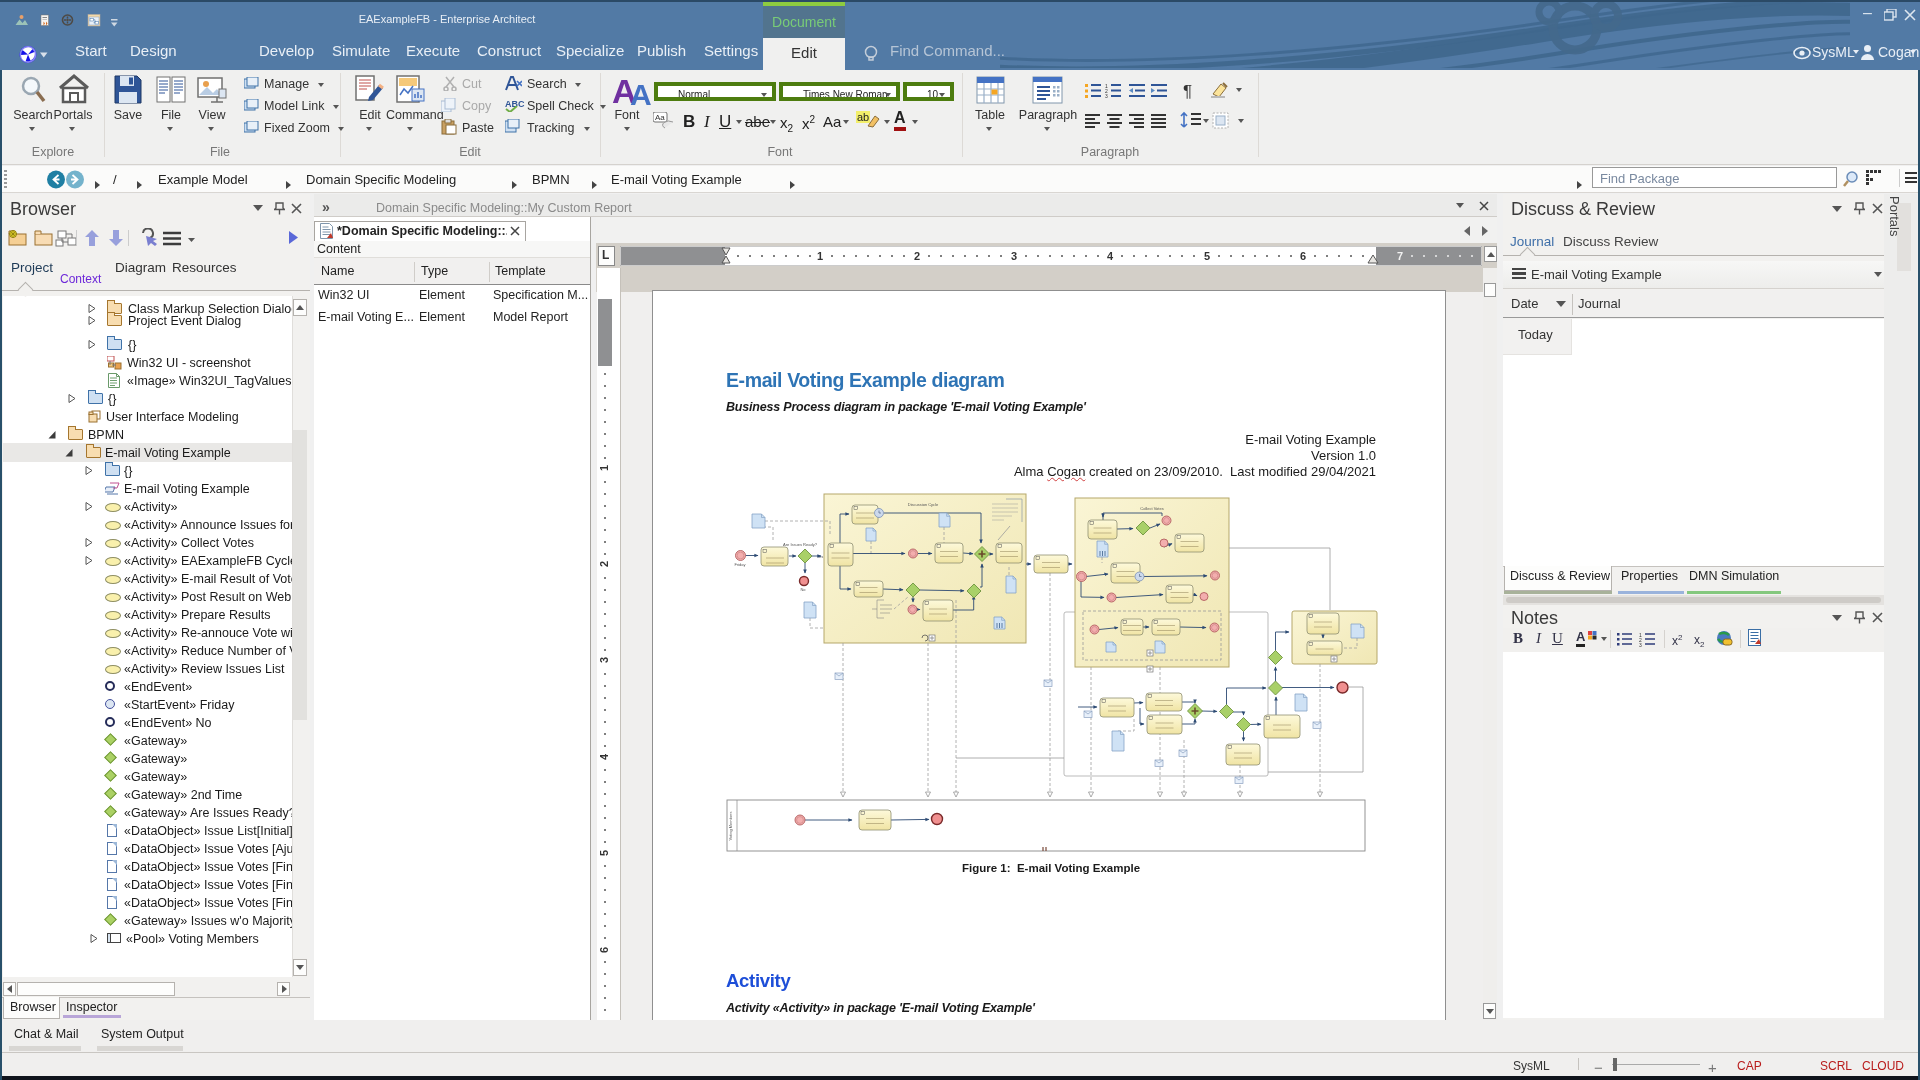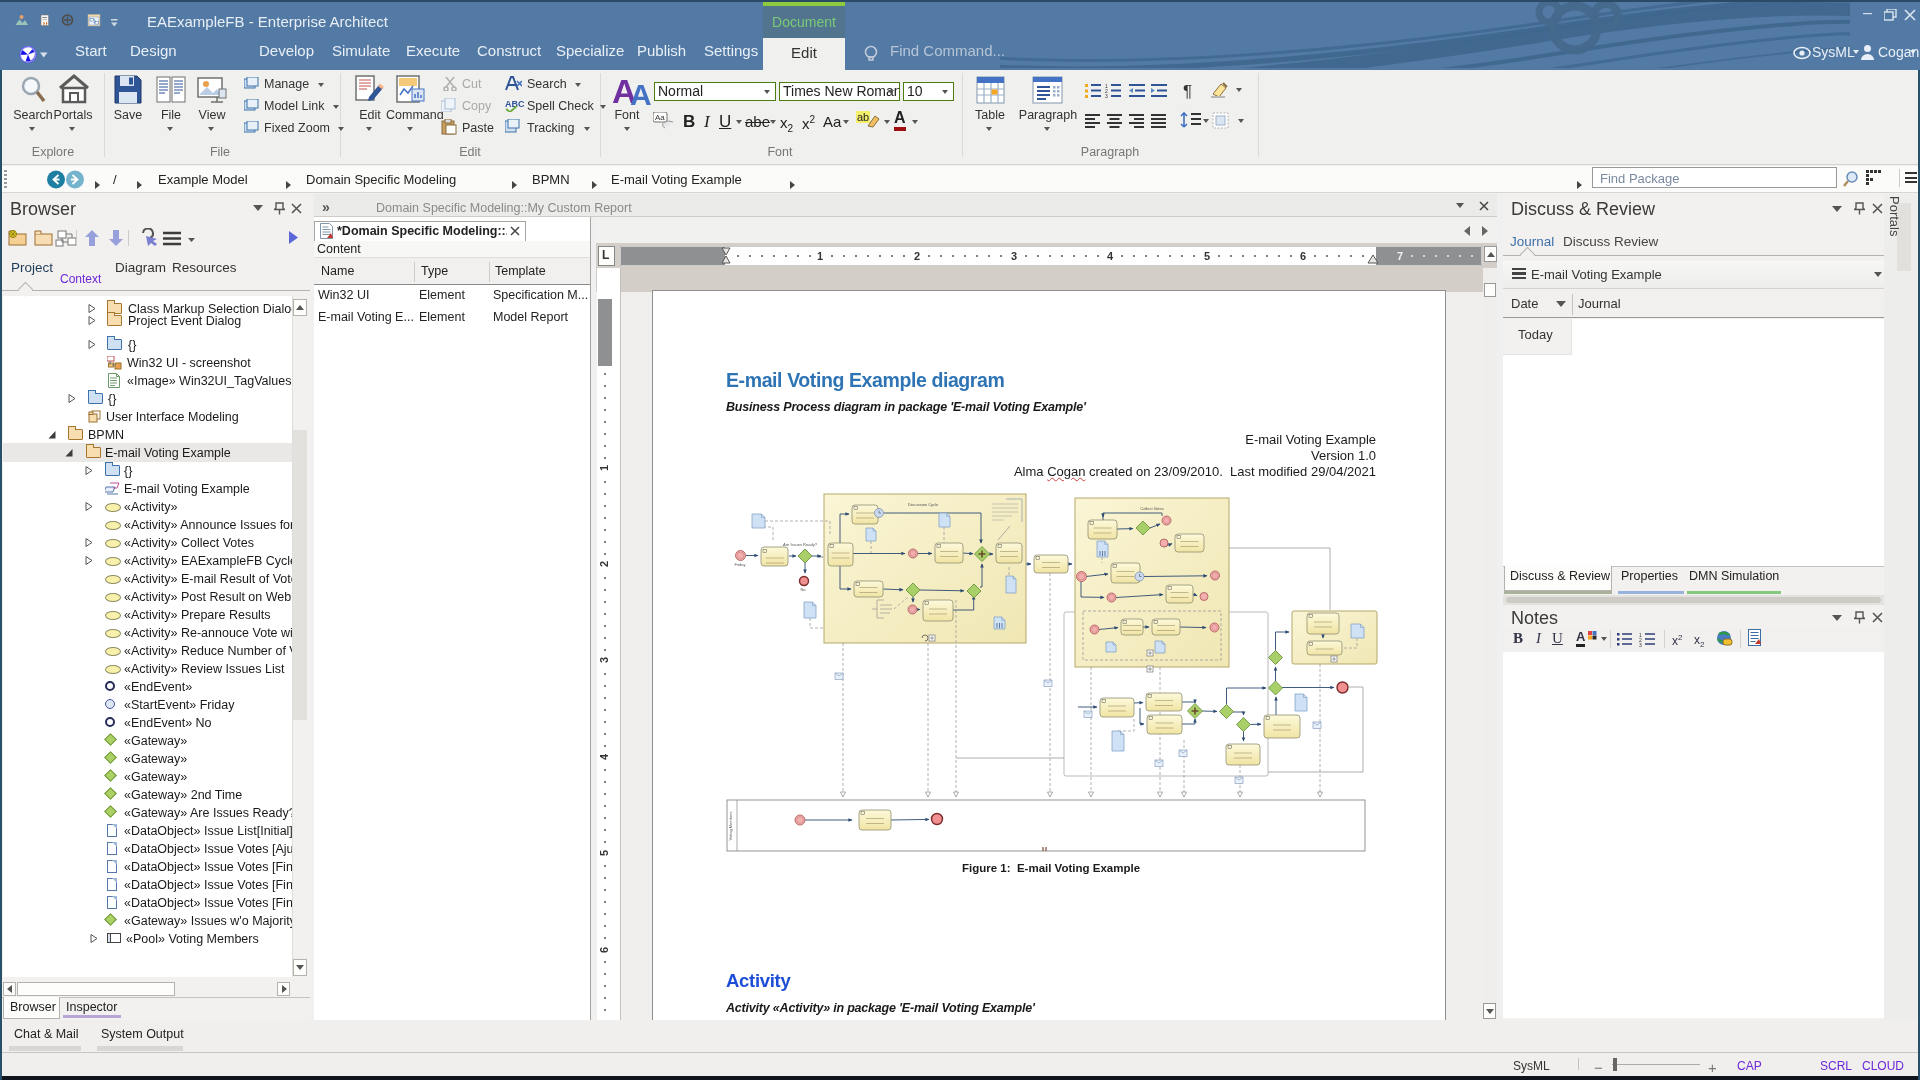--- a/index.html
+++ b/index.html
@@ -1,34 +1,34 @@
 <!DOCTYPE html>
 <html><head>
 <meta charset="utf-8">
 <style>
   * { margin:0; padding:0; box-sizing:border-box; }
   html,body { width:1920px; height:1080px; overflow:hidden; font-family:"Liberation Sans", sans-serif; }
   body { position:relative; background:#f0f0f0; }
   .abs { position:absolute; }
   
   #titlebar { left:0; top:0; width:1920px; height:70px; background:#527aa5; border-top:2px solid #2b4a66; }
-  #apptitle { left:147px; top:13px; width:600px; text-align:left; color:#e8eef5; font-size:15px; }
+  #apptitle { left:147px; top:13px; width:600px; text-align:center; color:#e8eef5; font-size:11px; }
   #doctab { left:763px; top:2px; width:82px; height:38px; background:#52748e; border-top:4px solid #8ecb3f; color:#79cc77; font-size:14px; text-align:center; line-height:32px; }
   .winbtn { top:8px; color:#dde6ef; font-size:15px; }
   
   .rtab { top:42px; color:#e9eff6; font-size:15px; }
   #edittab { left:763px; top:38px; width:82px; height:32px; background:#f0f0ef; color:#333; font-size:15px; text-align:center; line-height:29px; }
   
   #ribbon { left:0; top:70px; width:1920px; height:95px; background:#f0f0ef; border-bottom:1px solid #d5d2ce; }
   .rgrouplabel { top:74px; color:#777; font-size:12.5px; text-align:center; }
   .rsep { top:3px; width:1px; height:84px; background:#dddad6; }
   .rbtnlabel { color:#333; font-size:12.5px; text-align:center; }
   .smalllabel { color:#333; font-size:12.5px; }
   .caret { width:0; height:0; border-left:3.5px solid transparent; border-right:3.5px solid transparent; border-top:4px solid #555; }
-  .combo { background:#fff; border:1px solid #4d7c0f; font-size:14px; white-space:nowrap; overflow:hidden; color:#222; padding:0 3px; line-height:17px; height:19px; }
+  .combo { background:#fff; border:4px solid #4d7c0f; font-size:10px; white-space:nowrap; overflow:hidden; color:#222; padding:0 20px; line-height:17px; height:19px; }
   .combo .caret { position:absolute; right:5px; top:7px; }
   
   #crumbbar { left:0; top:166px; width:1920px; height:27px; background:#fbfbfa; border-bottom:1px solid #d9d6d2; font-size:13px; color:#222; }
   .crumbsep { width:0; height:0; border-top:4px solid transparent; border-bottom:4px solid transparent; border-left:5px solid #444; display:inline-block; }
   
   #browser { left:2px; top:194px; width:308px; height:826px; background:#f2f1ef; }
   #midpanel { left:314px; top:217px; width:276px; height:803px; background:#fff; }
   #topstrip { left:314px; top:194px; width:1183px; height:23px; background:#ebebea; border-bottom:1px solid #cfccc8; }
   #docarea { left:596px; top:217px; width:901px; height:803px; background:#f0efee; }
   #rightpanel { left:1503px; top:194px; width:381px; height:826px; background:#f2f1ef; }
@@ -45,21 +45,21 @@
   .ioval { position:absolute; top:5px; width:16px; height:9px; background:#f9f0ac; border:1px solid #8e8e62; border-radius:50%; }
   .idiam { position:absolute; top:3px; width:9px; height:9px; background:#abd164; border:1px solid #6e9637; transform:rotate(45deg); }
   .icirc { position:absolute; top:3px; width:10px; height:10px; border-radius:50%; background:#fff; border:2.5px solid #252c59; }
   .icirc.start { border-width:1px; background:#dce6f2; border-color:#44519e;}
   .ipage { position:absolute; top:2px; width:10px; height:13px; background:#fff; border:1px solid #5577a9; }
   .ipage:before { content:""; position:absolute; right:-1px; top:-1px; border-style:solid; border-width:0 5px 5px 0; border-color:transparent #9db8d8 transparent transparent; }
   
   #bottomstrip { left:0; top:1020px; width:1920px; height:33px; background:#f0efee; border-bottom:1px solid #c9c6c2; }
   #statusbar { left:0; top:1053px; width:1920px; height:23px; background:#f0efee; }
   #bottomedge { left:0; top:1076px; width:1920px; height:4px; background:#10141c; }
-  .statustxt { color:#6d28d9; font-size:12px; top:1059px; }
+  .statustxt { color:#b91c1c; font-size:12px; top:1059px; }
 </style>
 </head>
 <body>
 
 <div id="titlebar" class="abs"></div>
 <svg class="abs" style="left:1000px; top:2px;" width="850" height="66" viewBox="0 0 850 66">
   <g fill="none" stroke="#3f678d">
     <path d="M-20,80 C120,88 320,70 540,34 C680,11 790,4 860,8" stroke-width="13" opacity="0.9"></path>
     <path d="M-20,64 C130,74 340,58 560,24 C700,3 800,-4 860,-2" stroke-width="5" opacity="0.9"></path>
     <path d="M-20,55 C140,66 350,50 575,16 C710,-4 810,-12 860,-10" stroke-width="3" opacity="0.8"></path>

